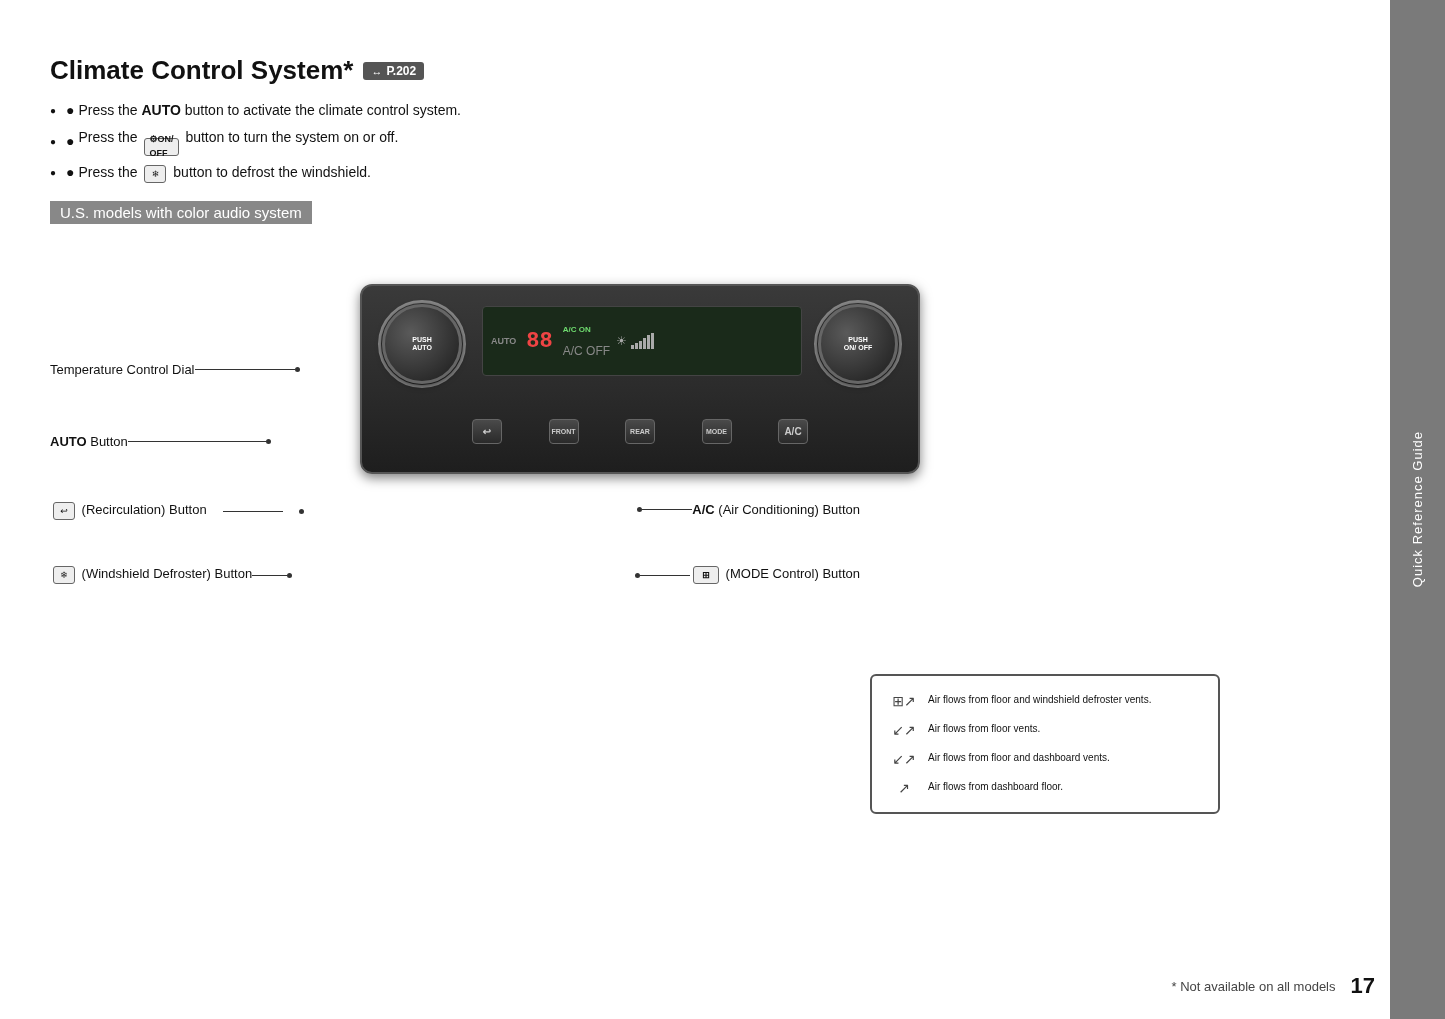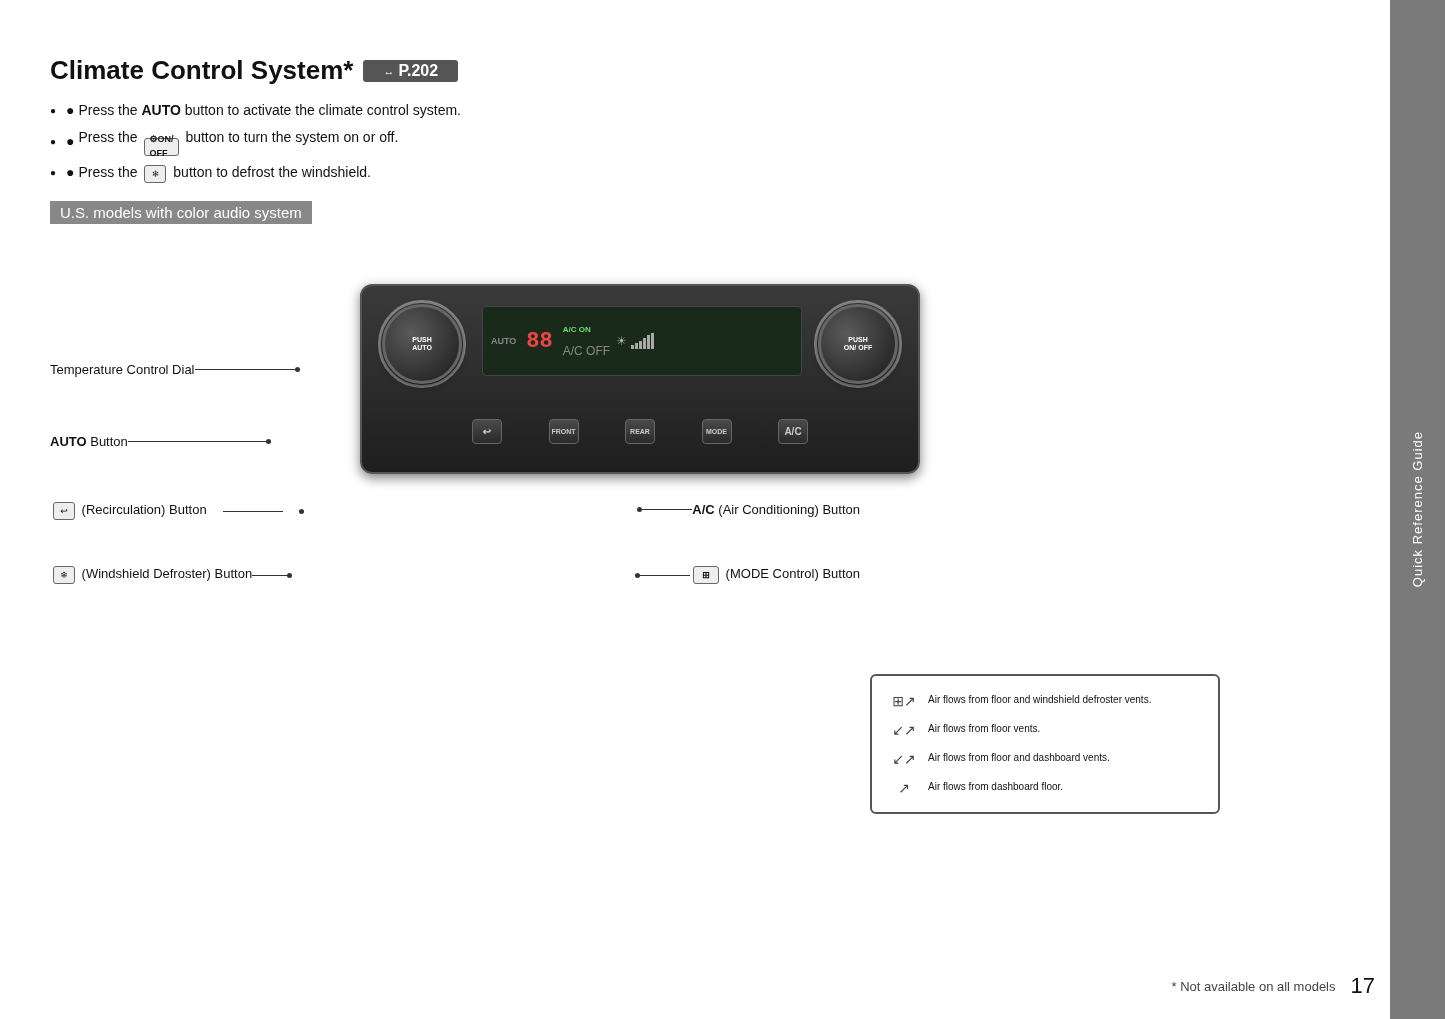--- a/index.html
+++ b/index.html
@@ -50,41 +50,41 @@
       bottom: 20px;
       right: 70px;
       display: flex;
       align-items: center;
       gap: 15px;
       font-size: 13px;
       color: #444;
     }
     .page-number {
       font-size: 22px;
-      font-weight: normal;
+      font-weight: bold;
       color: #111;
     }
 
     
     .page-title {
       font-size: 26px;
       font-weight: bold;
       margin-bottom: 14px;
       display: flex;
       align-items: center;
       gap: 10px;
     }
     .page-ref-badge {
       display: inline-flex;
       align-items: center;
       background: #555;
       color: #fff;
-      font-size: 16px;
-      font-weight: bold;
-      padding: 2px 20px;
+      font-size: 12px;
+      font-weight: bold;
+      padding: 2px 8px;
       border-radius: 3px;
     }
     .page-ref-badge::before {
       content: '↔';
       margin-right: 4px;
       font-size: 11px;
     }
 
     
     .bullet-list {

